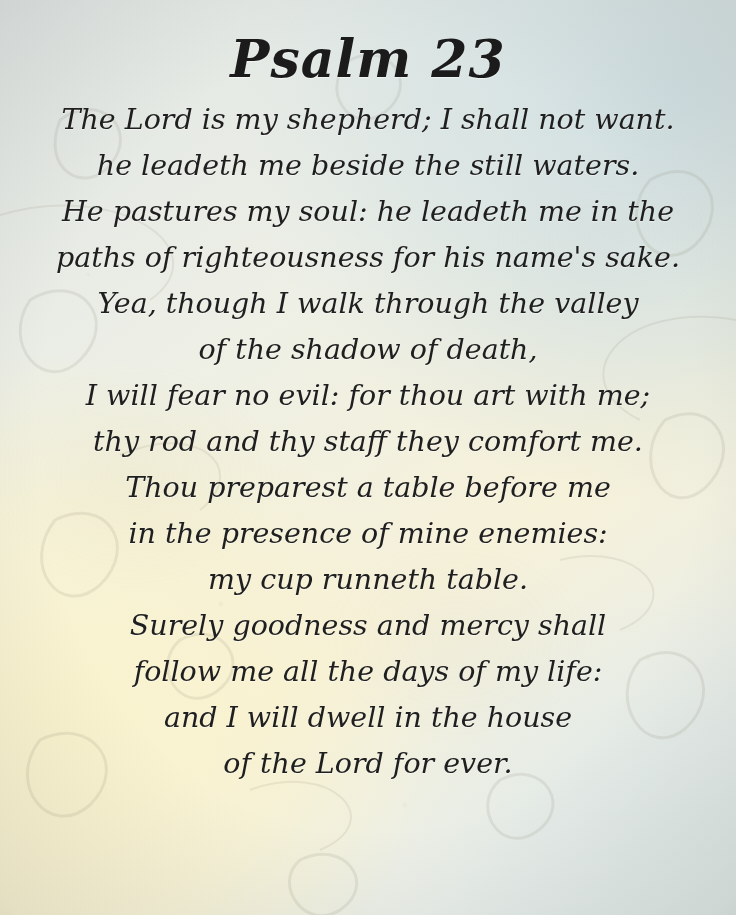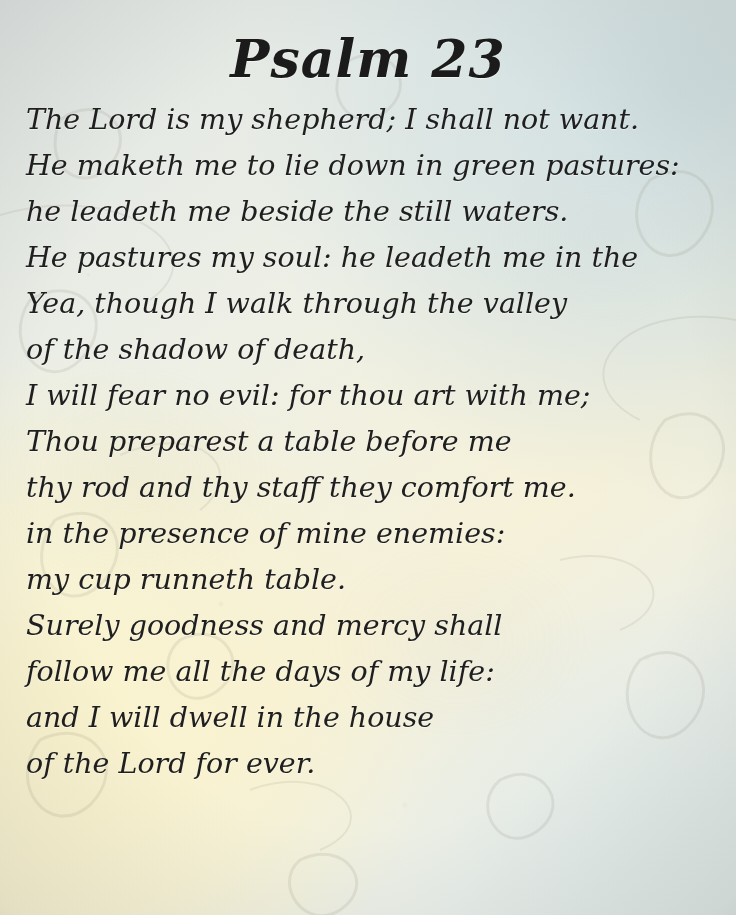--- a/index.html
+++ b/index.html
@@ -92,21 +92,21 @@
   }
 
   .line {
     font-family: "DejaVu Serif", serif;
     font-style: italic;
     font-weight: 400;
     font-size: 28.5px;
     line-height: 46px;
     color: #1f1f1f;
     white-space: nowrap;
-    text-align: left;
+    text-align: center;
     text-shadow: 0 1px 1px rgba(255,255,255,0.5);
   }
 </style>
 </head>
 <body>
 
 <div id="page">
 
   <div id="texture"></div>
 
@@ -133,28 +133,28 @@
     </g>
   </svg>
 
   <div id="vignette"></div>
 
   <div id="content">
     <div class="title">Psalm 23</div>
 
     <div class="verse">
       <div class="line">The Lord is my shepherd; I shall not want.</div>
-      <div class="line">He maketh me to lie down in green pastures:</div>
       <div class="line">he leadeth me beside the still waters.</div>
       <div class="line">He pastures my soul: he leadeth me in the</div>
+      <div class="line">paths of righteousness for his name's sake.</div>
       <div class="line">Yea, though I walk through the valley</div>
       <div class="line">of the shadow of death,</div>
       <div class="line">I will fear no evil: for thou art with me;</div>
+      <div class="line">thy rod and thy staff they comfort me.</div>
       <div class="line">Thou preparest a table before me</div>
-      <div class="line">thy rod and thy staff they comfort me.</div>
       <div class="line">in the presence of mine enemies:</div>
       <div class="line">my cup runneth table.</div>
       <div class="line">Surely goodness and mercy shall</div>
       <div class="line">follow me all the days of my life:</div>
       <div class="line">and I will dwell in the house</div>
       <div class="line">of the Lord for ever.</div>
     </div>
   </div>
 </div>
 

